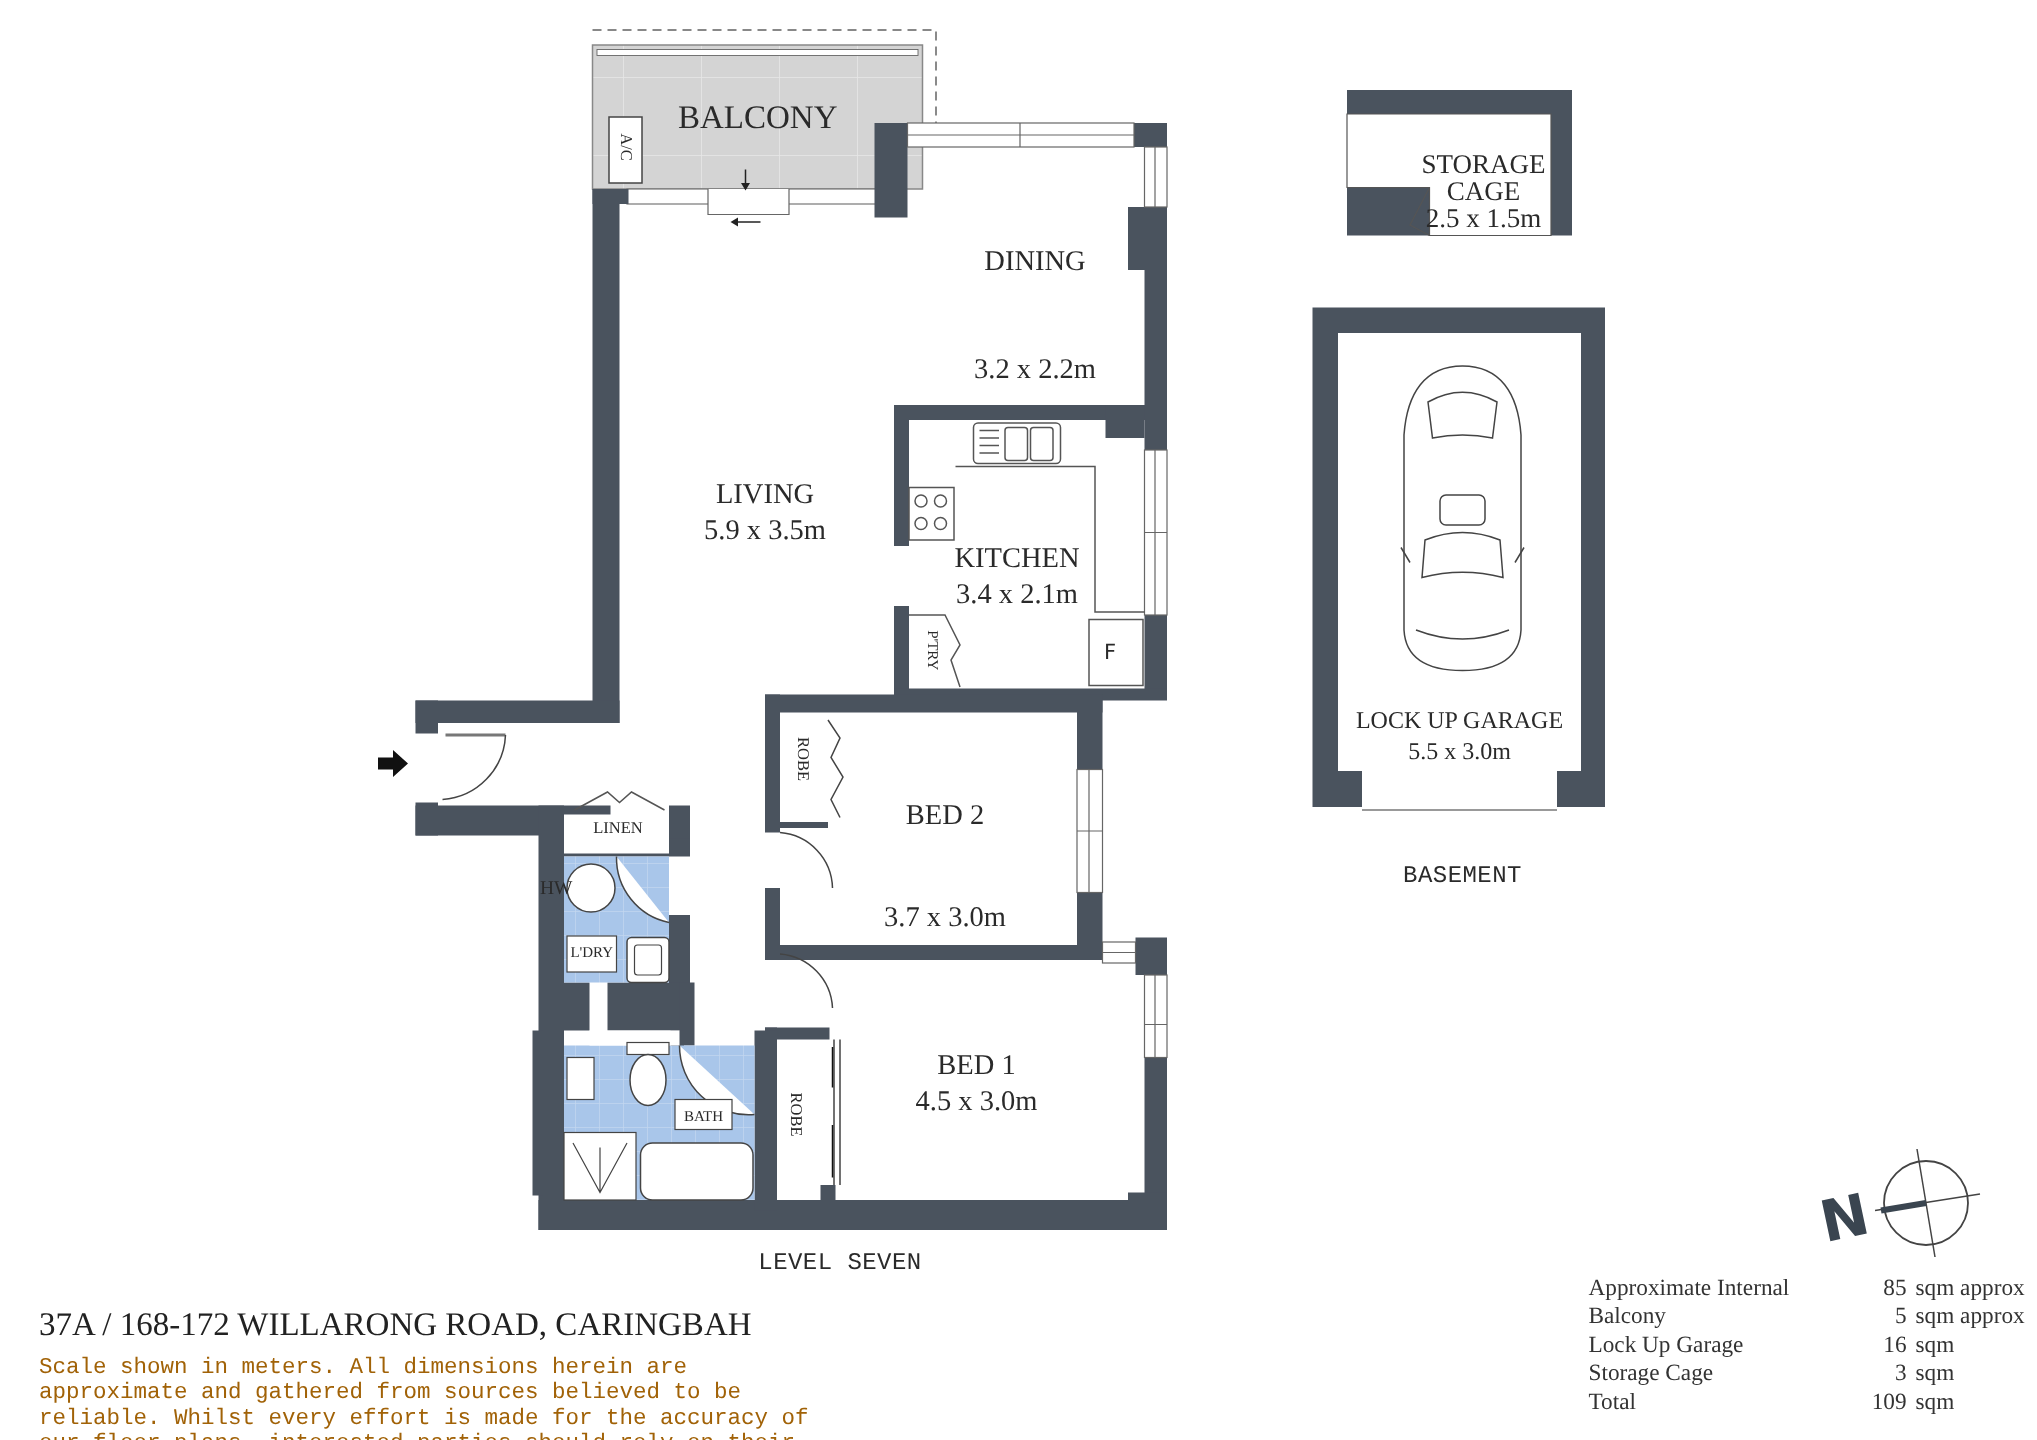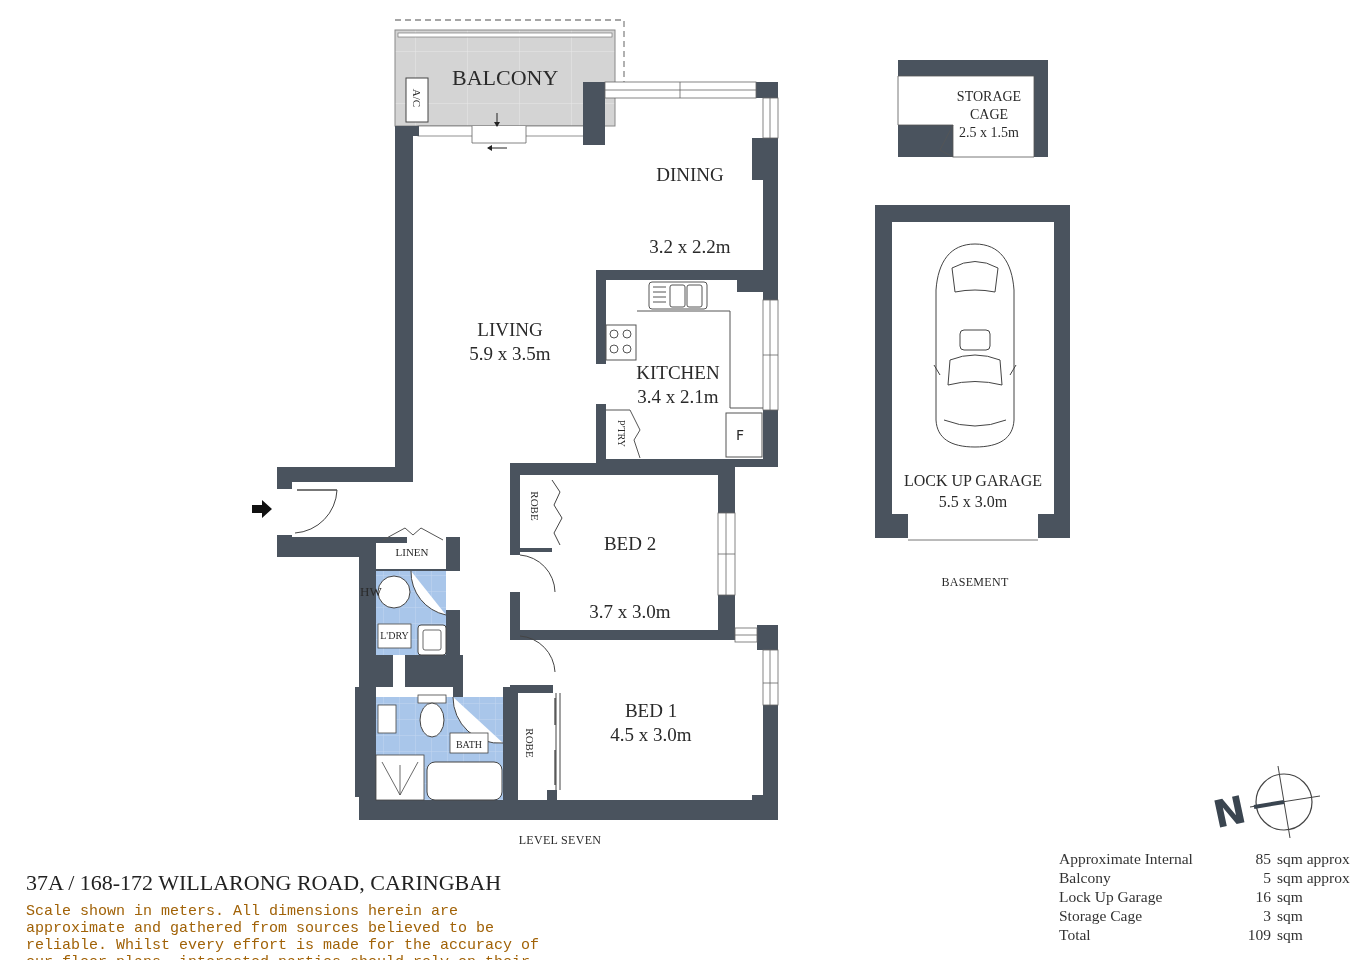--- a/index.html
+++ b/index.html
@@ -5,21 +5,21 @@
   html, body { margin: 0; padding: 0; background: #ffffff; }
   body { width: 1358px; height: 960px; position: relative; overflow: hidden;
          font-family: "DejaVu Serif", "Liberation Serif", serif; color: #222; }
   #plan { position: absolute; left: 0; top: 0; }
   .lbl { position: absolute; text-align: center; font-family: "Liberation Serif", "DejaVu Serif", serif; color: #2a2a2a; white-space: nowrap; }
   .room-name { font-size: 19px; line-height: 22px; }
   .room-dim { font-size: 19px; line-height: 24px; }
   .small { font-size: 11px; }
   .tiny { font-size: 10px; }
   .vert { transform: rotate(90deg); transform-origin: center; }
-  .level { font-size: 12px; letter-spacing: 0.3px; }
+  .level { font-size: 16px; letter-spacing: 0.3px; font-family: Liberation Mono, monospace; }
   .address { position: absolute; left: 26px; top: 870px; font-size: 22px; font-family: "Liberation Serif", "DejaVu Serif", serif; color: #222; }
   .disclaimer { position: absolute; left: 26px; top: 903px; width: 520px; font-size: 15px; line-height: 17px; font-family: Liberation Mono, monospace; color: #a16207; }
   .areas { position: absolute; left: 1059px; top: 849px; font-family: "Liberation Serif", "DejaVu Serif", serif; font-size: 15.5px; line-height: 19px; color: #333; border-collapse: collapse; }
   .areas td { padding: 0; vertical-align: top; }
   .areas td.name { width: 176px; }
   .areas td.val { width: 36px; text-align: right; padding-right: 6px; }
 </style>
 </head>
 <body>
 
@@ -227,21 +227,21 @@
 
 <div class="lbl room-name" style="left:606px;top:700px;width:90px;">BED 1</div>
 <div class="lbl room-dim" style="left:586px;top:723px;width:130px;">4.5 x 3.0m</div>
 <div class="lbl small vert" style="left:512px;top:737px;width:36px;">ROBE</div>
 
 <div class="lbl small" style="left:378px;top:546px;width:68px;">LINEN</div>
 <div class="lbl" style="left:360px;top:584px;width:16px;font-size:13px;">HW</div>
 <div class="lbl tiny" style="left:378px;top:630px;width:33px;">L'DRY</div>
 <div class="lbl tiny" style="left:450px;top:739px;width:38px;">BATH</div>
 
-<div class="lbl" style="left:940px;top:88px;width:98px;font-size:14px;line-height:18px;">
+<div class="lbl" style="left:940px;top:100px;width:98px;font-size:18px;line-height:18px;">
   <div>STORAGE</div>
   <div>CAGE</div>
   <div>2.5 x 1.5m</div>
 </div>
 
 <div class="lbl" style="left:892px;top:470px;width:162px;font-size:16px;line-height:21px;">
   <div>LOCK UP GARAGE</div>
   <div>5.5 x 3.0m</div>
 </div>
 

